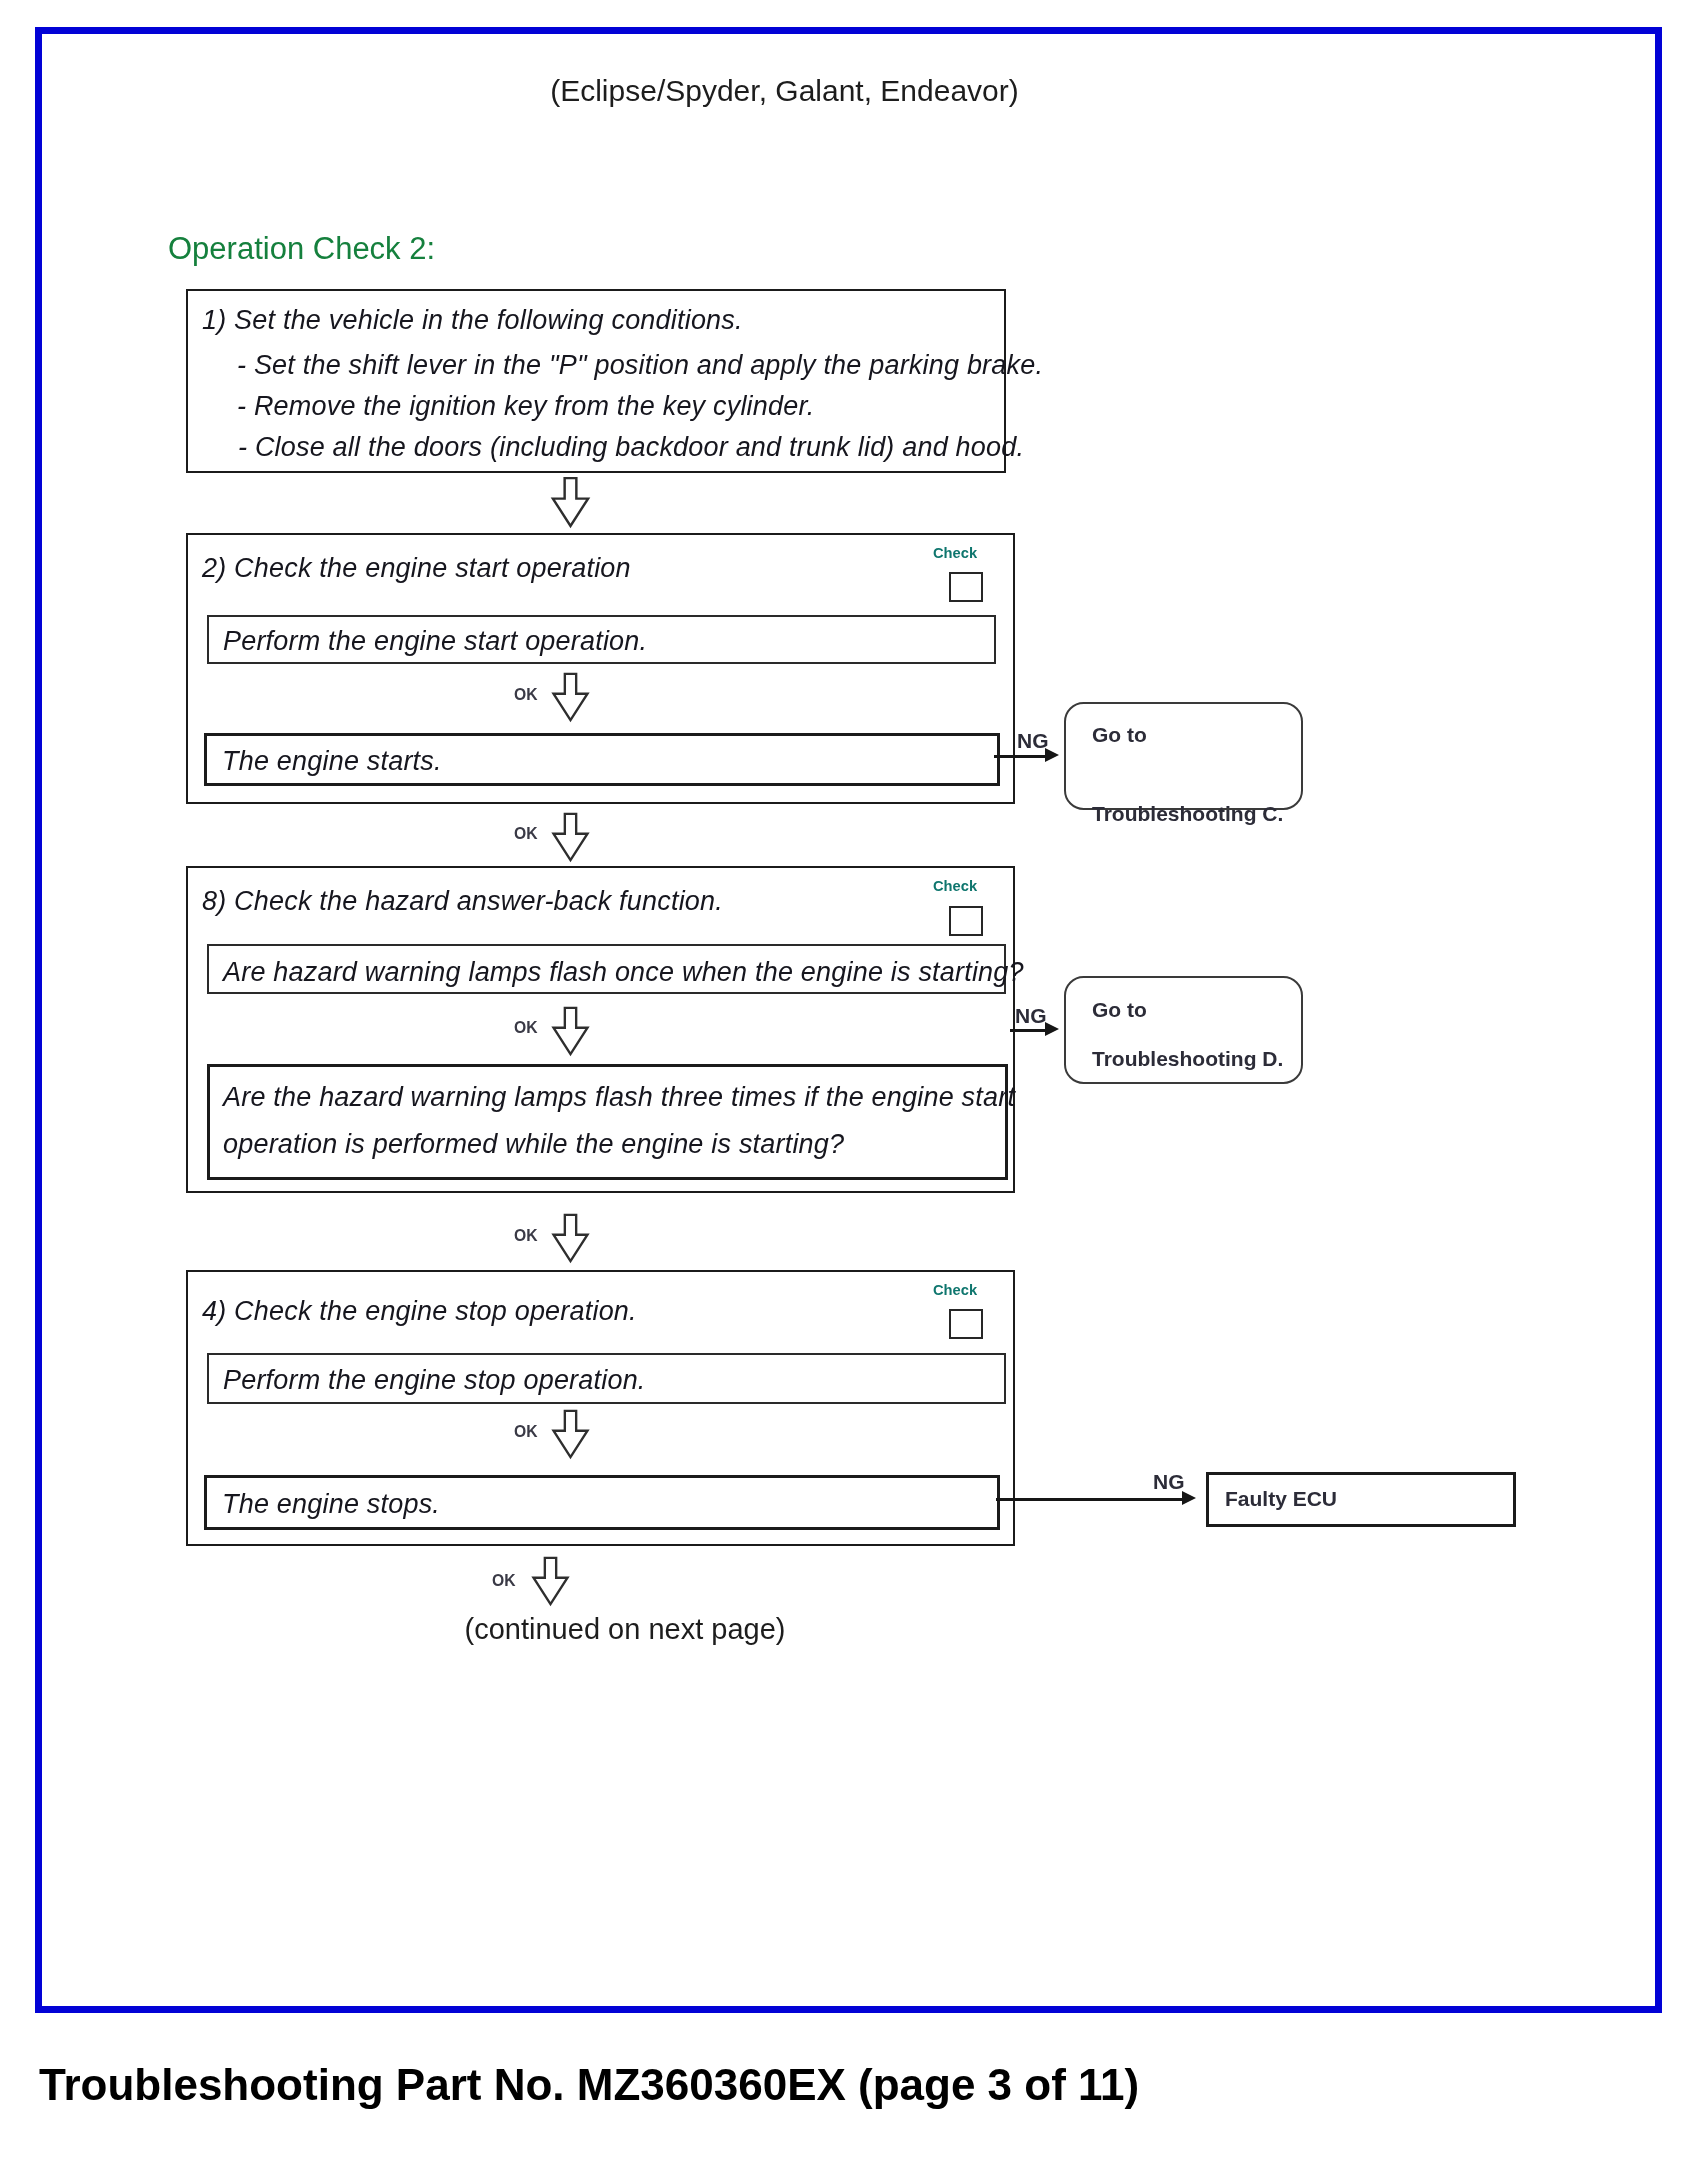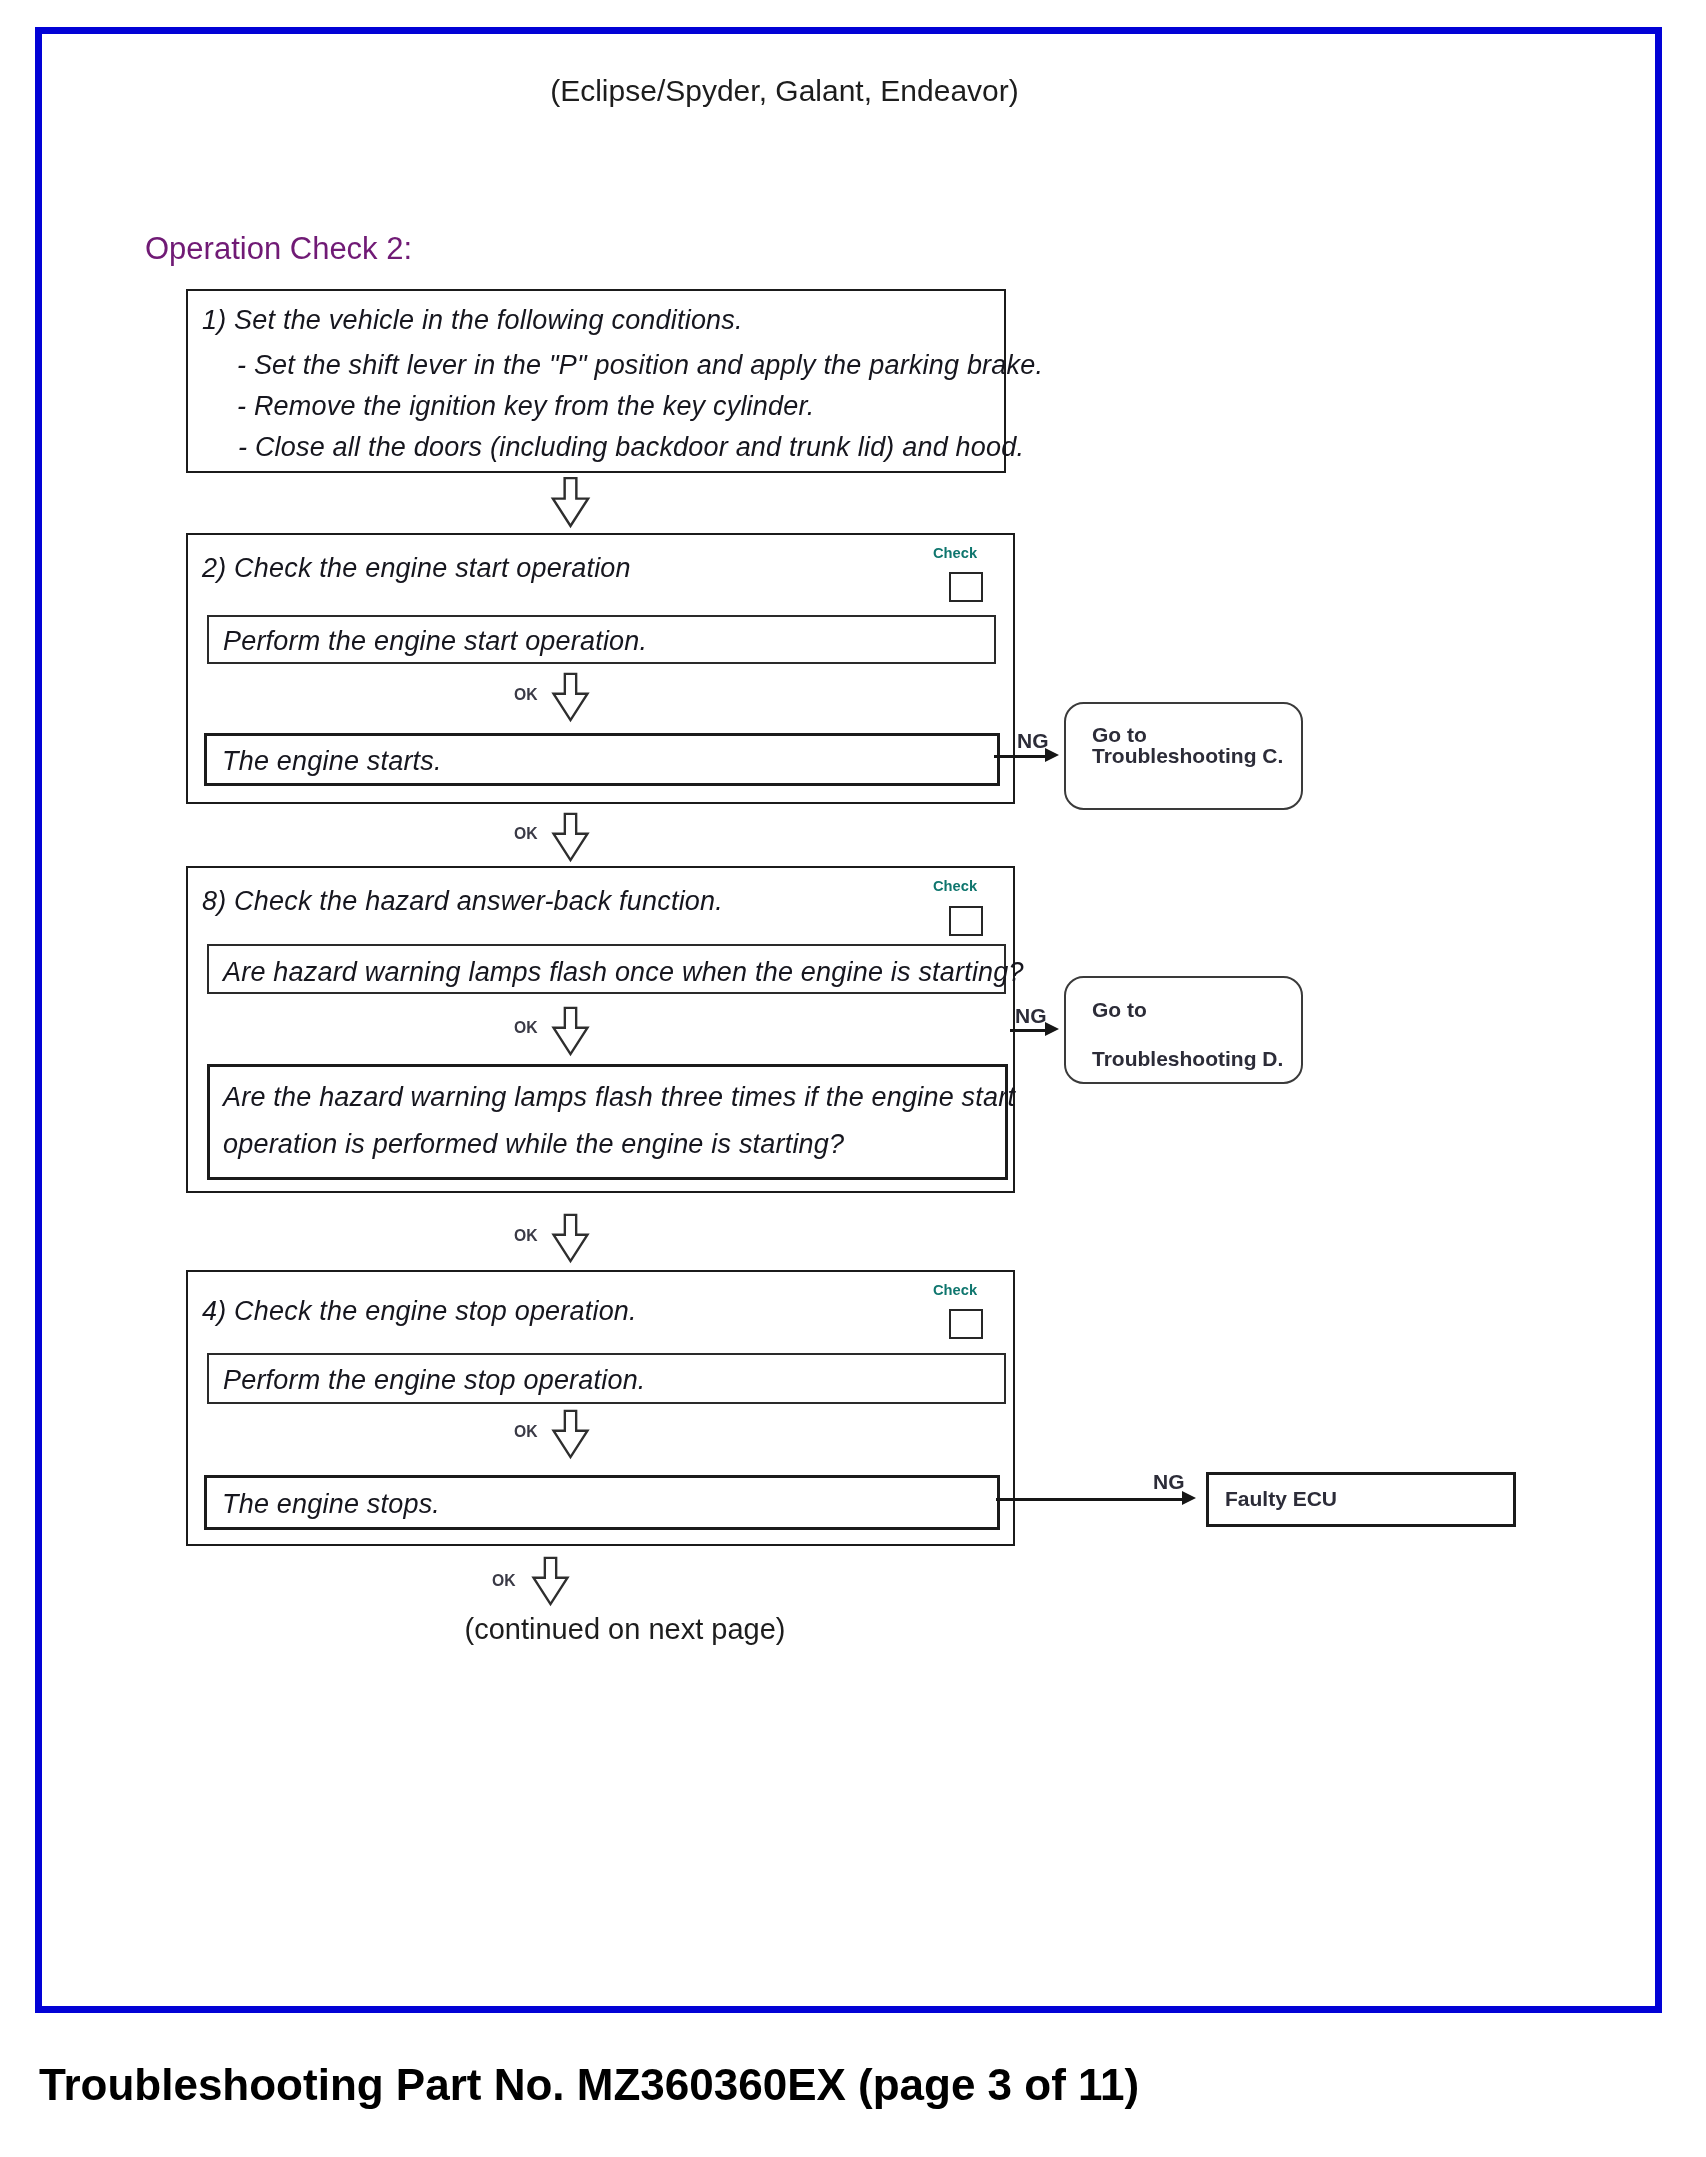--- a/index.html
+++ b/index.html
@@ -8,21 +8,21 @@
     font-family:"Liberation Sans", sans-serif;color:#141414;
     -webkit-font-smoothing:antialiased;
   }
   .abs{position:absolute;}
   .frame{border:7.8px solid #0202d6;background:#ffffff;}
   .box{border:2.9px solid #1b1b1b;background:#ffffff;}
   .inner{border:2px solid #2a2a2a;background:#ffffff;}
   .thick{border:3.9px solid #1b1b1b;background:#ffffff;}
   .btxt{font-size:27px;letter-spacing:0.2px;color:#16161e;white-space:nowrap;font-style:italic;}
   .h1{font-size:30px;color:#1d1d1d;}
-  .h2{font-size:31px;color:#701a75;}
+  .h2{font-size:31px;color:#15803d;margin-left:23px;}
   .sml{font-size:14.7px;font-weight:700;color:#0f766e;white-space:nowrap;}
   .oklbl{font-size:15.7px;font-weight:700;color:#3a3a46;white-space:nowrap;}
   .rounded{border:2.9px solid #3a3a3a;border-radius:19.6px;background:#ffffff;}
   .ngtxt{font-size:21px;font-weight:700;color:#2c2c38;white-space:nowrap;}
   .ngline{height:2.9px;background:#161616;}
   .nghead{width:0;height:0;border-top:7.8px solid transparent;border-bottom:7.8px solid transparent;border-left:14.7px solid #161616;}
   .cb{border:2.9px solid #262626;background:#ffffff;}
   .center{text-align:center;}
   .footer{font-size:44px;font-weight:700;color:#000000;white-space:nowrap;}
   .note{font-size:29px;color:#1d1d1d;white-space:nowrap;}
@@ -60,21 +60,21 @@
   </svg>
 
 <div class="abs thick" style="left:204px;top:733px;width:790px;height:47px;"></div>
 <div class="abs btxt" style="left:222px;top:746px;">The engine starts.</div>
 
 <div class="abs ngtxt" style="left:1017px;top:729px;">NG</div>
 <div class="abs ngline" style="left:994px;top:755px;width:57px;"></div>
 <div class="abs nghead" style="left:1045px;top:748px;"></div>
 <div class="abs rounded" style="left:1064px;top:702px;width:235px;height:104px;"></div>
 <div class="abs ngtxt" style="left:1092px;top:723px;">Go to</div>
-<div class="abs ngtxt" style="left:1092px;top:744px;text-align:right;">Troubleshooting C.</div>
+<div class="abs ngtxt" style="left:1092px;top:802px;text-align:right;">Troubleshooting C.</div>
 
 <div class="abs oklbl" style="left:514px;top:825px;">OK</div>
 <svg class="abs" style="left:550px;top:812px;" width="41" height="51" viewBox="0 0 42 54">
     <path d="M15 2 H27 V23 H39 L21 51 L3 23 H15 Z" fill="#ffffff" stroke="#2e2e2e" stroke-width="2.5"></path>
   </svg>
 
 <div class="abs box" style="left:186px;top:866px;width:825px;height:323px;"></div>
 <div class="abs btxt" style="left:202px;top:886px;">8) Check the hazard answer-back function.</div>
 <div class="abs sml" style="left:933px;top:878px;">Check</div>
 <div class="abs cb" style="left:949px;top:906px;width:30px;height:25.5px;"></div>

